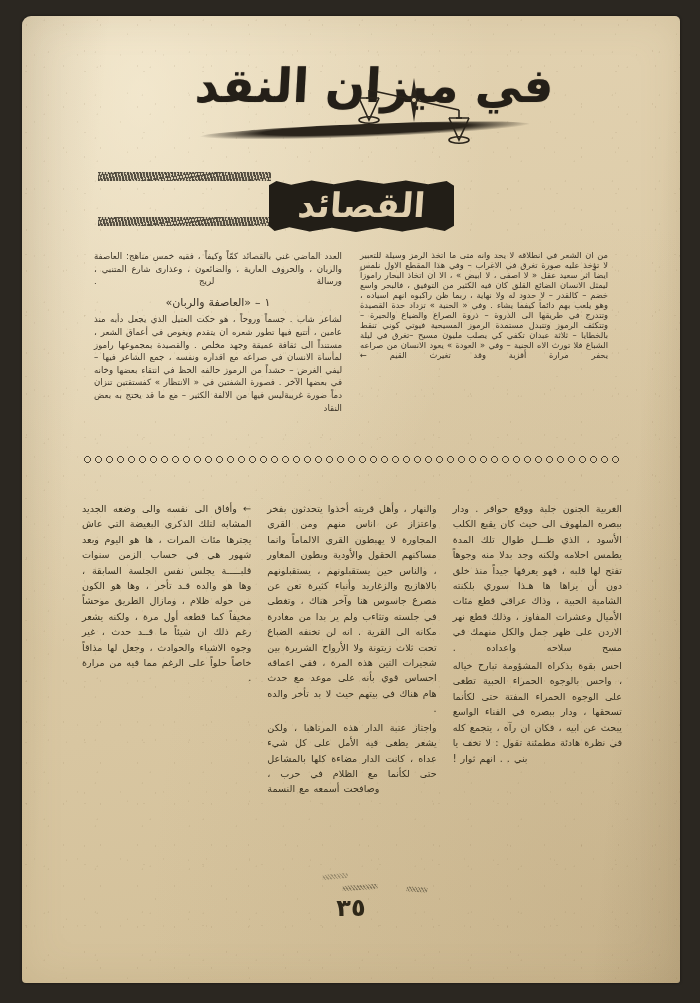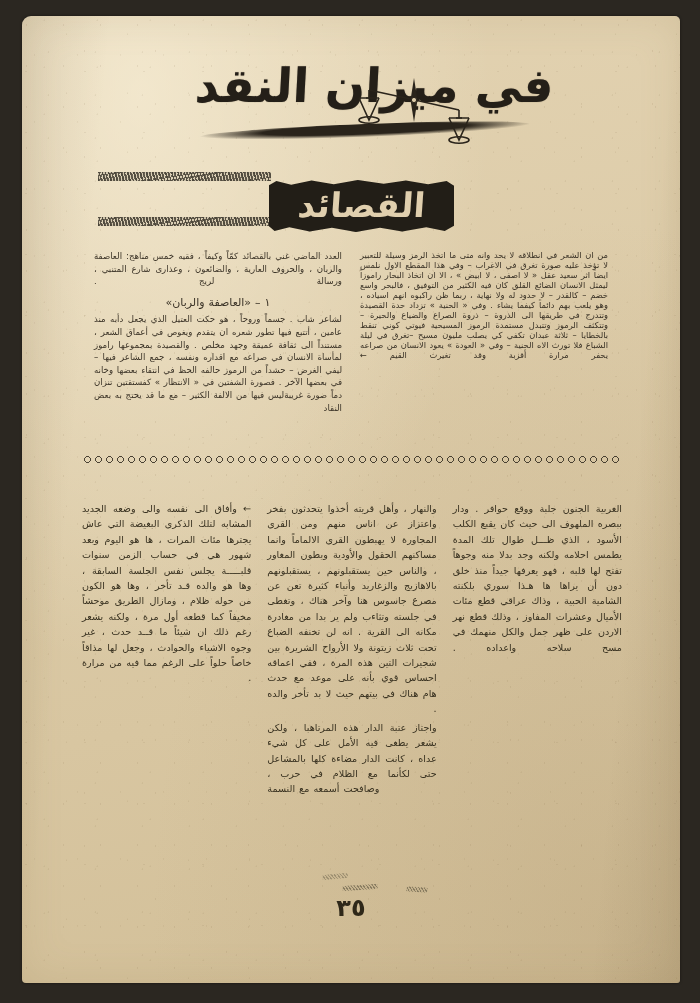--- a/index.html
+++ b/index.html
@@ -214,20 +214,21 @@
       <p>← وأفاق الى نفسه والى وضعه الجديد المشابه لتلك الذكرى البغيضة التي عاش يجترها مئات المرات ، ها هو اليوم وبعد شهور هي في حساب الزمن سنوات قلبـــــة يجلس نفس الجلسة السابقة ، وها هو والده قـد تأخر ، وها هو الكون من حوله ظلام ، ومازال الطريق موحشاً مخيفاً كما قطعه أول مرة ، ولكنه يشعر رغم ذلك ان شيئاً ما قــد حدث ، غير وجوه الاشياء والحوادث ، وجعل لها مذاقاً خاصاً حلواً على الرغم مما فيه من مرارة .</p>
     </div>
 
     <div class="body-col">
       <p>والنهار ، وأهل قريته أخذوا يتحدثون بفخر واعتزاز عن اناس منهم ومن القرى المجاورة لا يهبطون القرى الالماماً وانما مساكنهم الحقول والأودية وبطون المغاور ، والناس حين يستقبلونهم ، يستقبلونهم بالاهازيج والزغاريد وأنباء كثيرة تعن عن مصرع جاسوس هنا وآخر هناك ، وتغطى في جلسته وتثاءب ولم ير بدا من مغادرة مكانه الى القرية . انه لن تخنفه الضباع تحت ثلاث زيتونة ولا الأرواح الشريرة بين شجيرات التين هذه المرة ، ففي اعماقه احساس قوي بأنه على موعد مع حدث هام هناك في بيتهم حيث لا بد تأخر والده .</p>
       <p class="ends-left">واجتاز عتبة الدار هذه المرتاهبا ، ولكن يشعر يطغى فيه الأمل على كل شيء عداه ، كانت الدار مضاءة كلها بالمشاعل حتى لكأنما مع الظلام في حرب ، وصافحت أسمعه مع النسمة</p>
     </div>
 
     <div class="body-col">
       <p>الغربية الجنون جلبة ووقع حوافر . ودار ببصره الملهوف الى حيث كان يقبع الكلب الأسود ، الذي ظـــل طوال تلك المدة يطمس احلامه ولكنه وجد بدلا منه وجوهاً تفتح لها قلبه ، فهو يعرفها جيداً منذ خلق دون أن يراها ها هـذا سوري بلكنته الشامية الحبية ، وذاك عراقي قطع مئات الأميال وعشرات المفاوز ، وذلك قطع نهر الاردن على ظهر جمل والكل منهمك في مسح سلاحه واعداده .</p>
+      <p class="ends-left">احس بقوة بذكراه المشؤومة تبارح خياله ، واحس بالوجوه الحمراء الحبية تطغى على الوجوه الحمراء المفتة حتى لكأنما تسحقها ، ودار ببصره في الفناء الواسع يبحث عن ابيه ، فكان ان رآه ، يتجمع كله في نظرة هادئة مطمئنة تقول : لا تخف يا بني . . انهم ثوار !</p>
     </div>
   </div>
 
   <div class="smudge" id="smudge-a"></div>
   <div class="smudge" id="smudge-b"></div>
   <div class="smudge" id="smudge-c"></div>
 
   <div id="page-number" class="layer">٣٥</div>
 
 </div>

